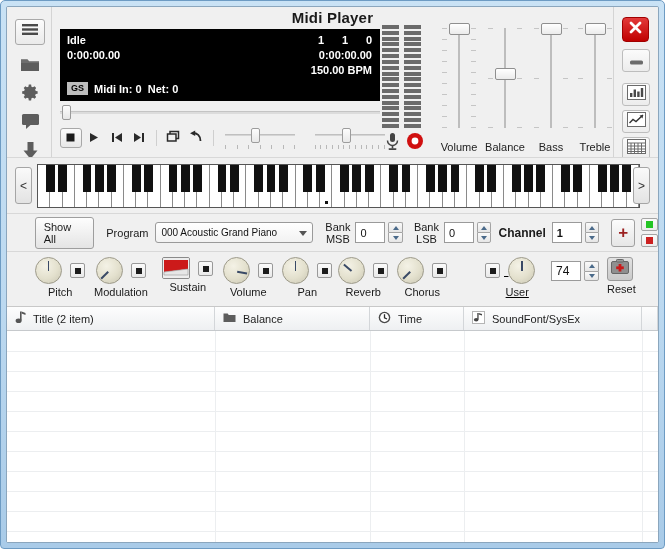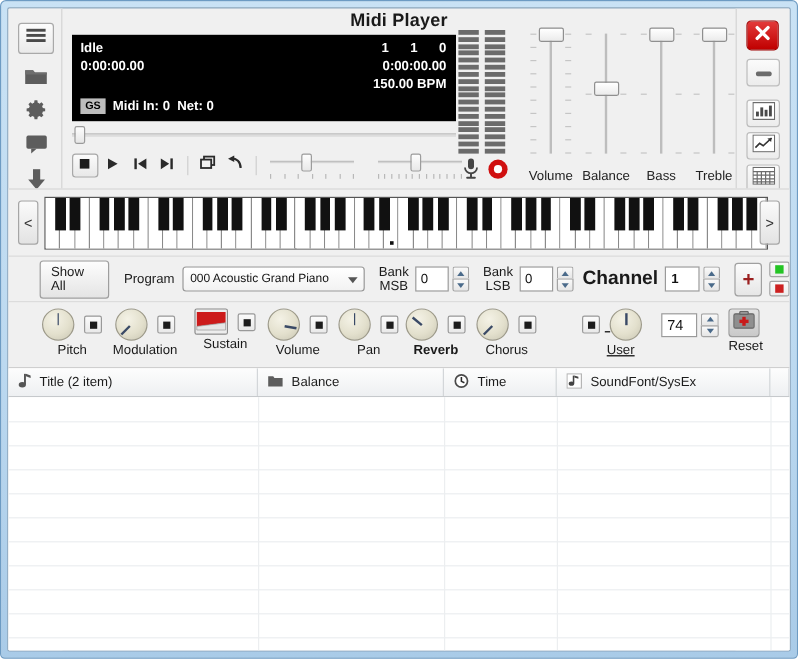--- a/index.html
+++ b/index.html
@@ -802,21 +802,21 @@
     </div>
     <div class="numbox" style="margin-left:5px; width:30px;">0</div>
     <div class="spin" style="margin-left:3px;">
       <div class="up">
             <span class="tri-u"></span>
           </div>
       <div class="dn">
             <span class="tri-d"></span>
           </div>
     </div>
-    <div class="lbl b" style="margin-left:7px; font-size:16px;">Channel</div>
+    <div class="lbl b" style="margin-left:7px; font-size:12px;">Channel</div>
     <div class="numbox" style="margin-left:6px; width:30px; font-weight:bold;">1</div>
     <div class="spin" style="margin-left:3px;">
       <div class="up">
             <span class="tri-u"></span>
           </div>
       <div class="dn">
             <span class="tri-d"></span>
           </div>
     </div>
     <div class="plusbtn" style="margin-left:12px;">+</div>
@@ -861,21 +861,21 @@
       <span class="sqbtn"></span>
       <div class="knob-label">Volume</div>
     </div>
 
     <div class="knob-group" style="left:275px;">
       <span class="knob"><span class="ind" style="transform:rotate(0deg)"></span></span>
       <span class="sqbtn"></span>
       <div class="knob-label">Pan</div>
     </div>
 
-    <div class="knob-group" style="left:331px;font-weight:bold;">
+    <div class="knob-group" style="left:331px;">
       <span class="knob"><span class="ind" style="transform:rotate(-50deg)"></span></span>
       <span class="sqbtn"></span>
       <div class="knob-label">Reverb</div>
     </div>
 
     <div class="knob-group" style="left:390px;">
       <span class="knob"><span class="ind" style="transform:rotate(-135deg)"></span></span>
       <span class="sqbtn"></span>
       <div class="knob-label">Chorus</div>
     </div>

